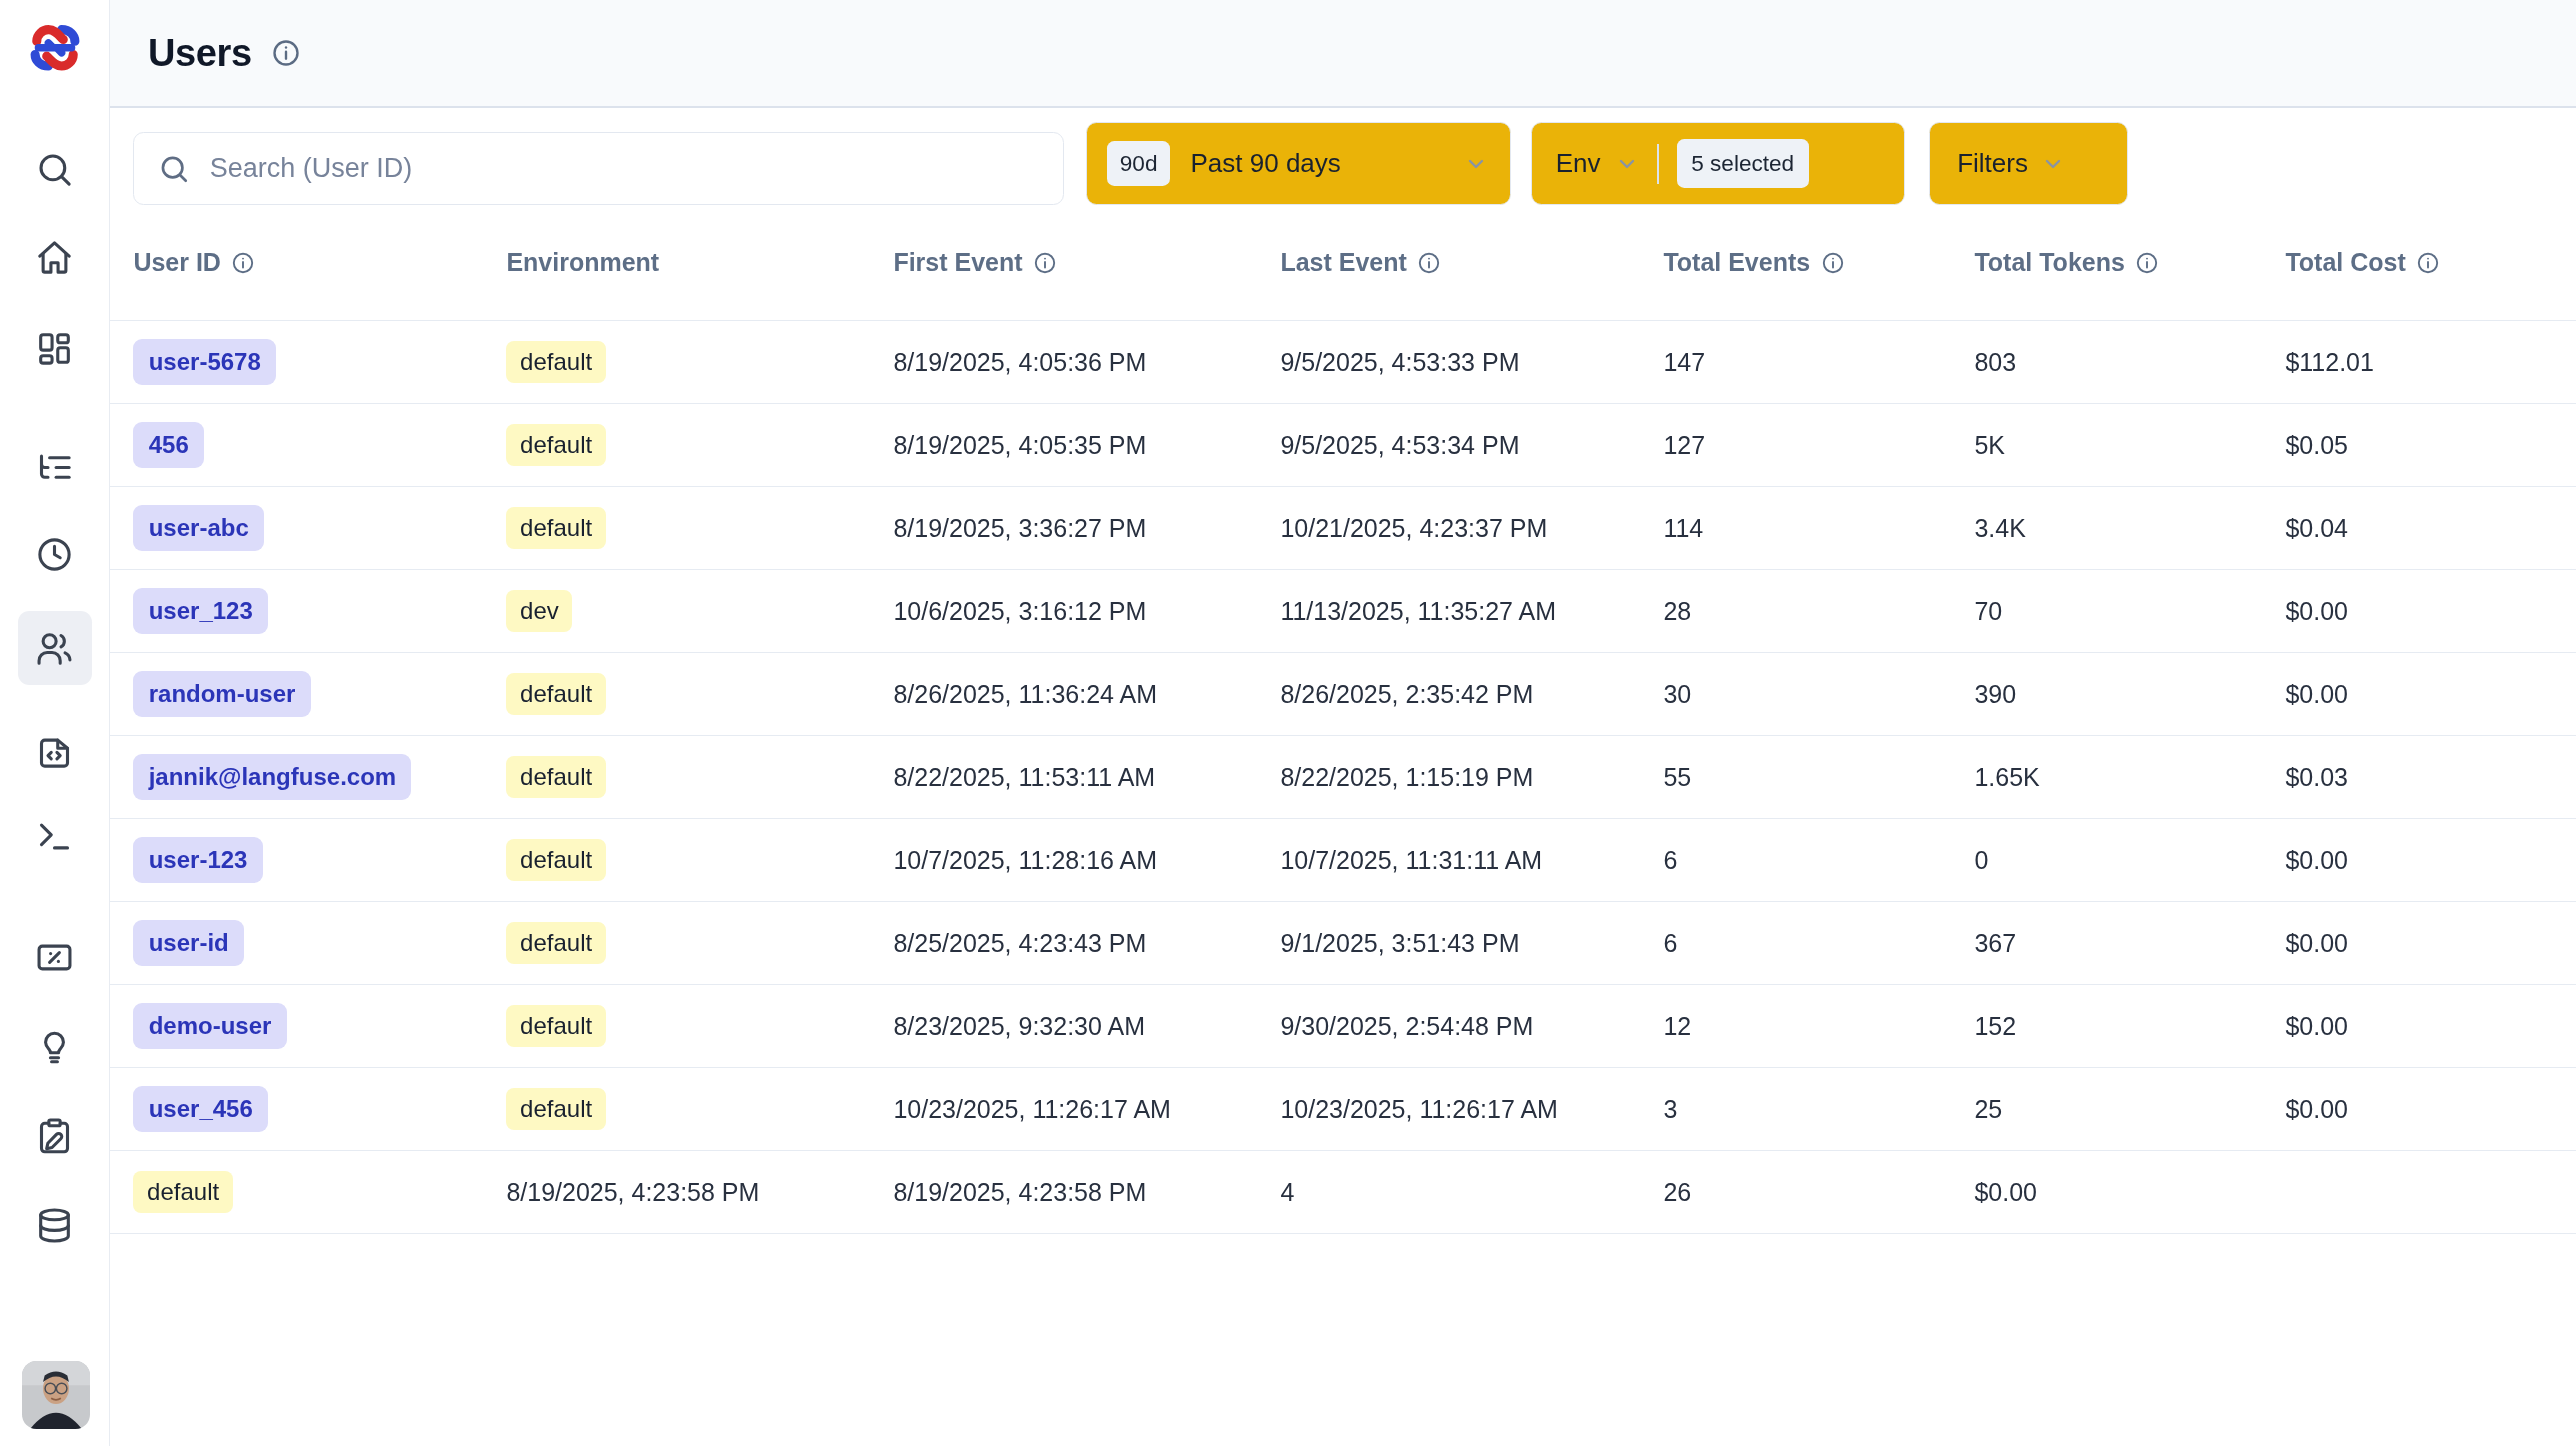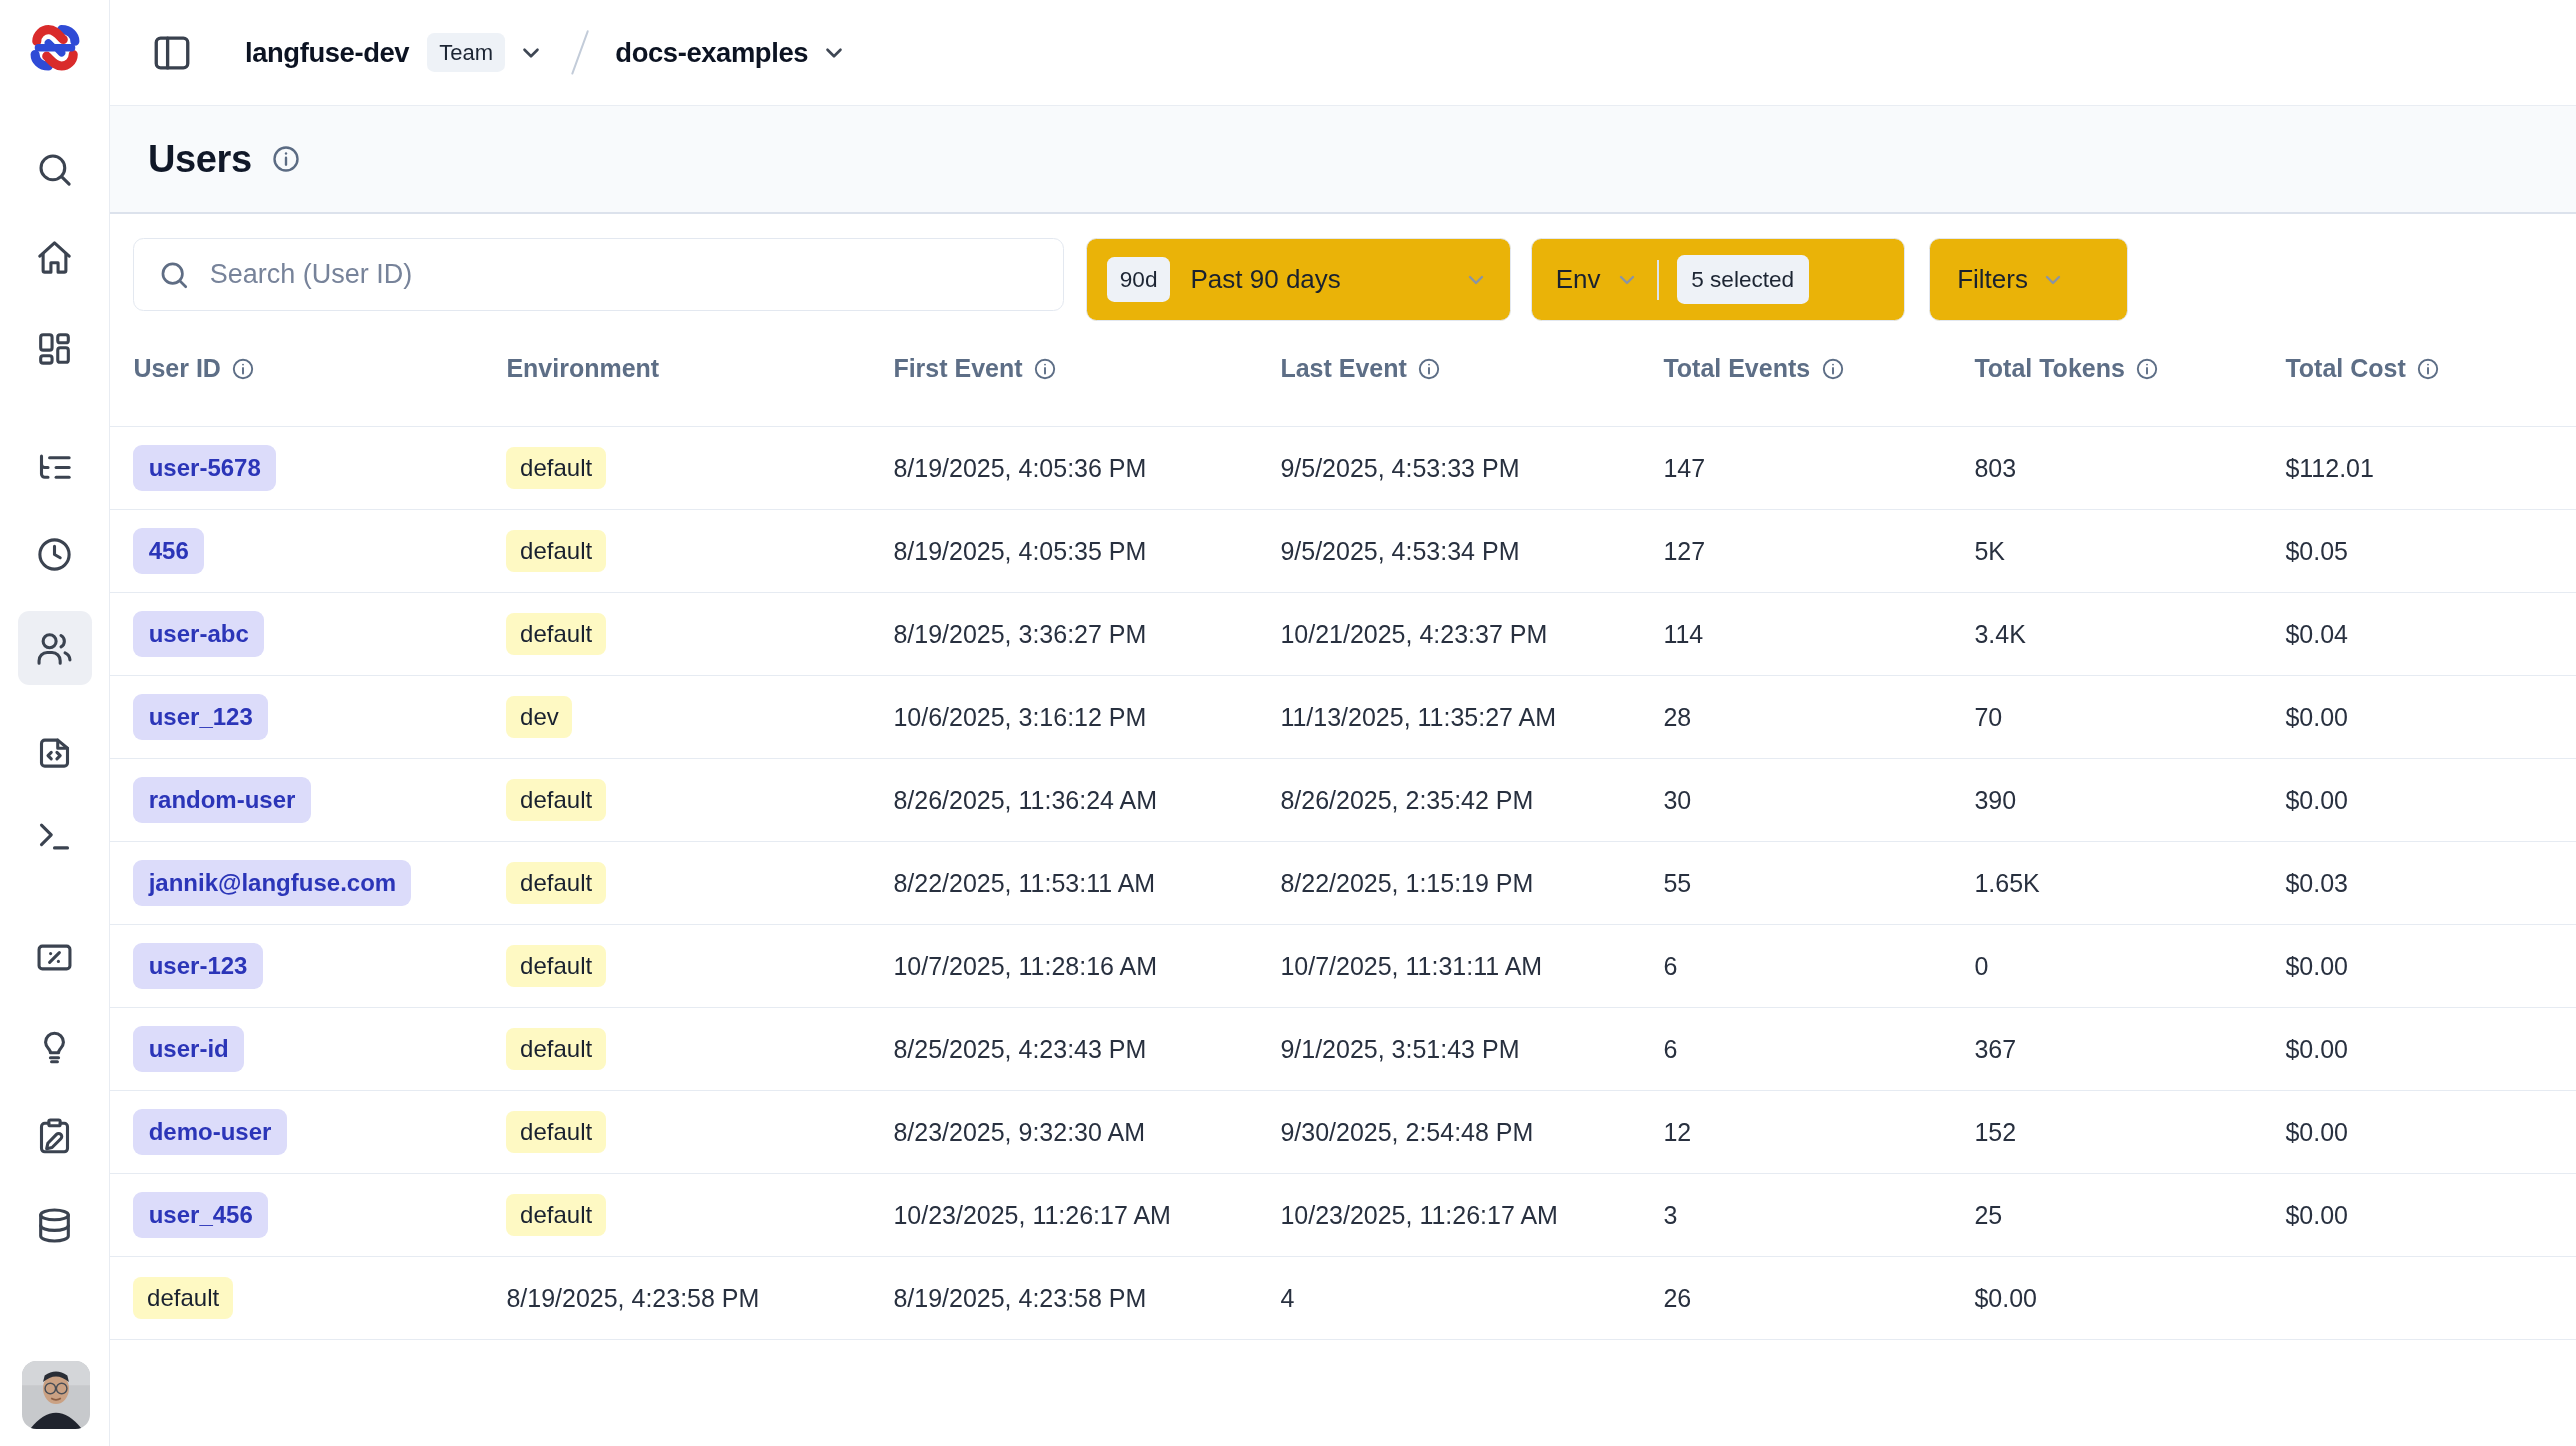--- a/index.html
+++ b/index.html
@@ -34,21 +34,21 @@
   .chev { width:26px; height:26px; color:#3f4754; }
   .crumb .chev { margin-left:13px; }
   .slash { width:2.4px; height:47px; background:#c3ccd9; transform:rotate(20deg); margin:0 34px 0 35px; border-radius:1.6px; }
 
   .band { height:108px; flex:0 0 108px; background:#f8fafc; border-bottom:2.4px solid #dce2ec;
     display:flex; align-items:center; padding-left:38px; }
   .band h1 { font-size:38px; font-weight:700; color:#101828; letter-spacing:-0.4px; }
   .band .info-ic { margin-left:19.4px; color:#5b6b83; width:30px; height:30px; cursor:pointer; }
 
   
-  .controls { display:flex; align-items:flex-start; margin:24px 0 0 23.4px; height:73px; flex:0 0 73px; }
+  .controls { display:flex; align-items:flex-end; margin:24px 0 0 23.4px; height:73px; flex:0 0 73px; }
   .search { width:931px; height:73px; border:1.6px solid #e3e8f0; border-radius:10.5px;
     display:flex; align-items:center; background:#fff; cursor:text; }
   .search svg { width:32px; height:32px; color:#5f6d84; margin-left:24px; flex:0 0 auto; }
   .search .ph { margin-left:19.4px; font-size:27px; color:#77839a; }
   .ctrl { height:83px; border:1.6px solid #e3e8f0; border-radius:10.5px; background:#eab308;
     display:flex; align-items:center; font-size:26px; color:#19212f; cursor:pointer;
     font-family:inherit; }
   .ctrl .chev { width:24px; height:24px; color:#8a94a4; }
   .date-btn { margin-left:22px; width:425px; }
   .date-btn .shortcut { margin-left:19.4px; font-size:22.6px; padding:9.7px 13px; }
@@ -232,42 +232,20 @@
         <path d="M26 26 q16 -14 32 0 l-2 -8 q-14 -10 -28 0 z" fill="#2a2e36"></path>
         <circle cx="35" cy="34" r="6.5" fill="none" stroke="#4a4e55" stroke-width="1.8"></circle>
         <circle cx="49" cy="34" r="6.5" fill="none" stroke="#4a4e55" stroke-width="1.8"></circle>
         <path d="M36 46 q6 4 12 0" fill="none" stroke="#8c5f44" stroke-width="2"></path>
       </svg>
     </div>
   </aside>
 
   <div class="main">
 
-    <header class="topbar">
-      <button class="panel-toggle">
-        <svg viewBox="0 0 24 24" fill="none" stroke="currentColor" stroke-width="1.9" stroke-linecap="round" stroke-linejoin="round">
-          <rect x="3" y="3.5" width="18" height="17" rx="2.5"></rect>
-            <path d="M9.5 3.5v17"></path>
-        </svg>
-      </button>
-      <div class="crumb crumb-org">
-        <span class="org-name">langfuse-dev</span>
-        <span class="pill org-type">Team</span>
-        <svg class="chev" viewBox="0 0 24 24" fill="none" stroke="currentColor" stroke-width="2.4" stroke-linecap="round" stroke-linejoin="round">
-            <path d="m6 9 6 6 6-6"></path>
-          </svg>
-      </div>
-      <span class="slash"></span>
-      <div class="crumb crumb-project">
-        <span class="project-name">docs-examples</span>
-        <svg class="chev" viewBox="0 0 24 24" fill="none" stroke="currentColor" stroke-width="2.4" stroke-linecap="round" stroke-linejoin="round">
-            <path d="m6 9 6 6 6-6"></path>
-          </svg>
-      </div>
-    </header>
 
     <div class="band">
       <h1>Users</h1>
       <svg class="info-ic" viewBox="0 0 24 24" fill="none" stroke="currentColor" stroke-width="1.9" stroke-linecap="round">
         <circle cx="12" cy="12" r="9.2"></circle>
           <path d="M12 11v5.5"></path>
           <path d="M12 7.6h.01"></path>
       </svg>
     </div>
 

